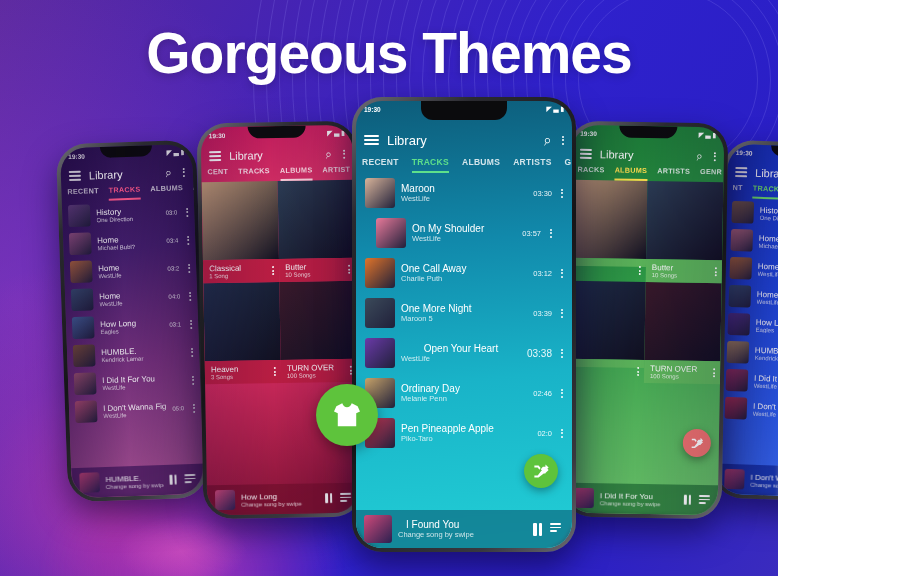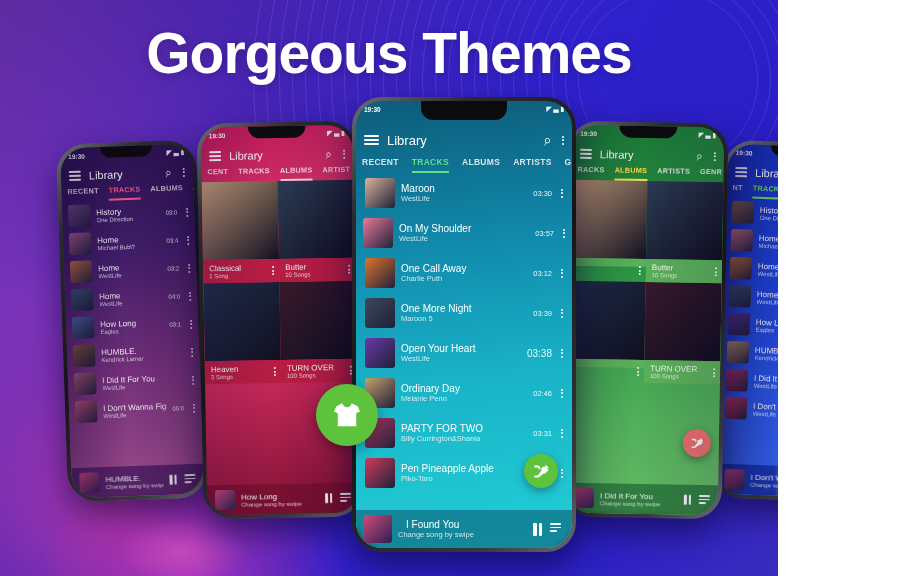--- a/index.html
+++ b/index.html
@@ -460,21 +460,21 @@
                 <div class="t1" style="font-size: 10px;">Maroon</div>
                 <div class="t2" style="font-size: 7.5px;">WestLife</div>
               </div>
               <div class="dur" style="font-size: 7.5px;">03:30</div>
               <div class="kebab">
                 <i></i>
                 <i></i>
                 <i></i>
               </div>
             </div>
-            <div class="row" style="padding: 5px 7px; align-items: center;">
+            <div class="row" style="padding: 5px 20px; align-items: center;">
               <div class="art" style="width: 30px; height: 30px; background: linear-gradient(135deg, rgb(232, 122, 154), rgb(32, 32, 58));"></div>
               <div class="meta">
                 <div class="t1" style="font-size: 10px;">On My Shoulder</div>
                 <div class="t2" style="font-size: 7.5px;">WestLife</div>
               </div>
               <div class="dur" style="font-size: 7.5px;">03:57</div>
               <div class="kebab">
                 <i></i>
                 <i></i>
                 <i></i>
@@ -502,50 +502,37 @@
               <div class="dur" style="font-size: 7.5px;">03:39</div>
               <div class="kebab">
                 <i></i>
                 <i></i>
                 <i></i>
               </div>
             </div>
             <div class="row" style="padding: 5px 9px;">
               <div class="art" style="width: 30px; height: 30px; background: linear-gradient(135deg, rgb(106, 58, 168), rgb(32, 32, 58));"></div>
               <div class="meta">
-                <div class="t1" style="font-size: 10px;">Open Your Heart</div>
+                <div class="t1" style="font-size: 10px; text-align: center;">Open Your Heart</div>
                 <div class="t2" style="font-size: 7.5px;">WestLife</div>
               </div>
               <div class="dur" style="font-size: 10px;">03:38</div>
               <div class="kebab">
                 <i></i>
                 <i></i>
                 <i></i>
               </div>
             </div>
             <div class="row" style="padding: 5px 9px;">
               <div class="art" style="width: 30px; height: 30px; background: linear-gradient(135deg, rgb(200, 164, 106), rgb(32, 32, 58));"></div>
               <div class="meta">
                 <div class="t1" style="font-size: 10px;">Ordinary Day</div>
                 <div class="t2" style="font-size: 7.5px;">Melanie Penn</div>
               </div>
               <div class="dur" style="font-size: 7.5px;">02:46</div>
-              <div class="kebab">
-                <i></i>
-                <i></i>
-                <i></i>
-              </div>
-            </div>
-            <div class="row" style="padding: 5px 9px;">
-              <div class="art" style="width: 30px; height: 30px; background: linear-gradient(135deg, rgb(184, 58, 106), rgb(32, 32, 58));"></div>
-              <div class="meta">
-                <div class="t1" style="font-size: 10px;">PARTY FOR TWO</div>
-                <div class="t2" style="font-size: 7.5px;">Billy Currington&amp;Shania</div>
-              </div>
-              <div class="dur" style="font-size: 7.5px;">03:31</div>
               <div class="kebab">
                 <i></i>
                 <i></i>
                 <i></i>
               </div>
             </div>
             <div class="row" style="padding: 5px 9px;">
               <div class="art" style="width: 30px; height: 30px; background: linear-gradient(135deg, rgb(208, 58, 90), rgb(32, 32, 58));"></div>
               <div class="meta">
                 <div class="t1" style="font-size: 10px;">Pen Pineapple Apple</div>

